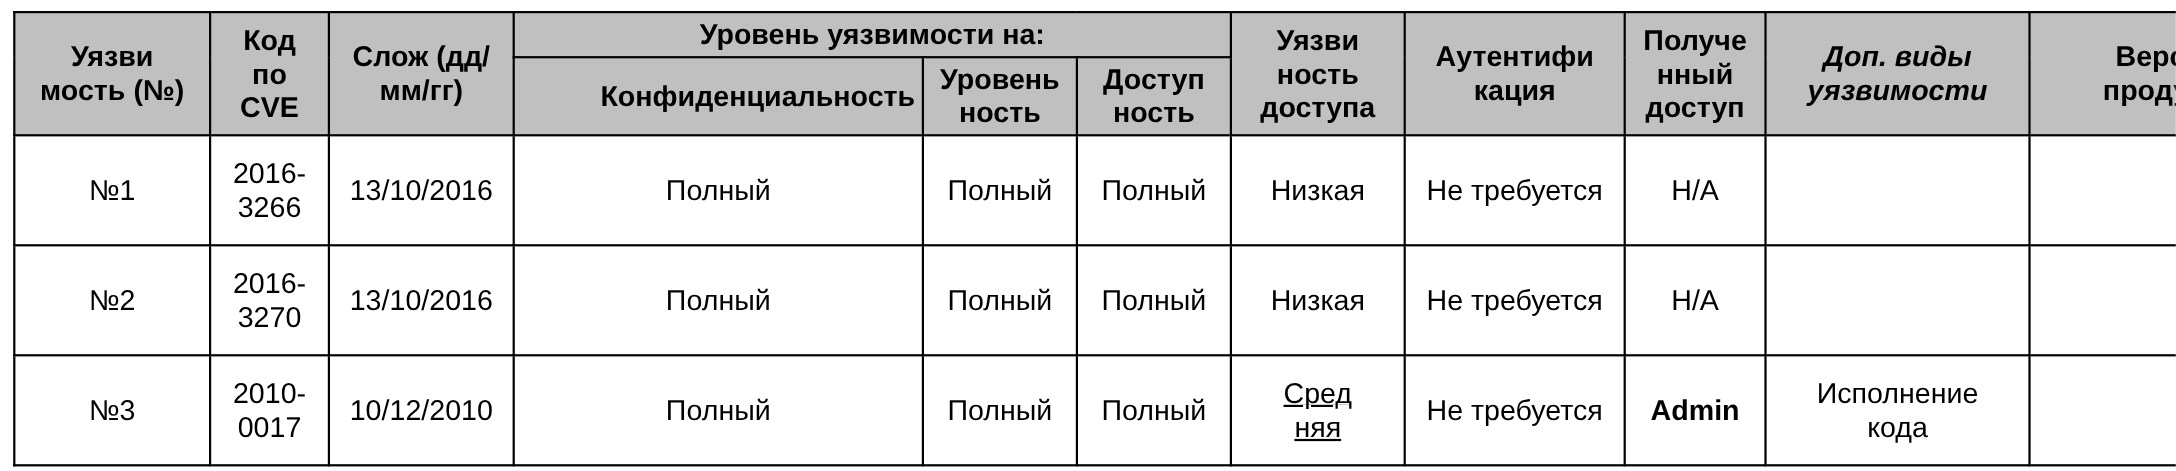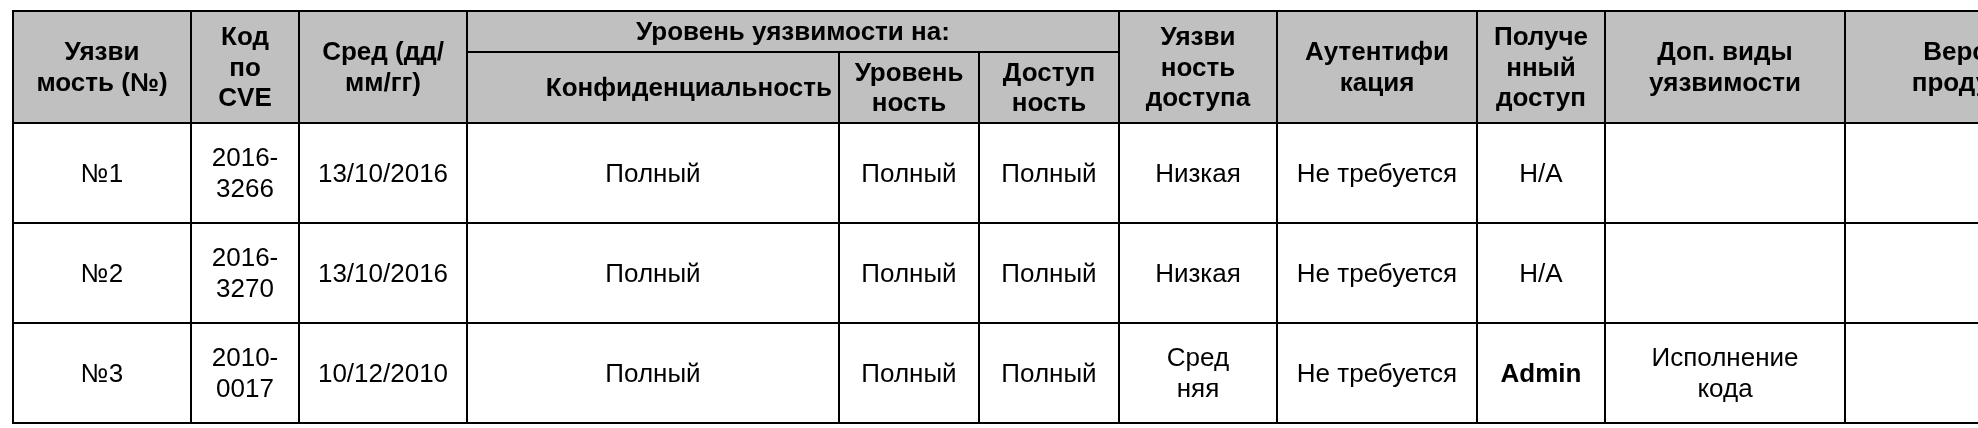--- a/index.html
+++ b/index.html
@@ -77,32 +77,32 @@
       <col class="c-extra">
       <col class="c-vers">
     </colgroup>
     <thead>
       <tr>
         <th rowspan="2" style="white-space: pre-line;">Уязви
 мость (№)</th>
         <th rowspan="2" style="white-space: pre-line;">Код
 по
 CVE</th>
-        <th rowspan="2" style="white-space: pre-line;">Сред (дд/
+        <th rowspan="2" style="white-space: pre-line;">Слож (дд/
 мм/гг)</th>
         <th colspan="3" style="white-space: pre-line;">Уровень уязвимости на:</th>
         <th rowspan="2" style="white-space: pre-line;">Уязви
 ность
 доступа</th>
         <th rowspan="2" style="white-space: pre-line;">Аутентифи
 кация</th>
         <th rowspan="2" style="white-space: pre-line;">Получе
 нный
 доступ</th>
-        <th rowspan="2" style="white-space: pre-line;">Доп. виды
+        <th rowspan="2" style="white-space: pre-line; font-style: italic;">Доп. виды
 уязвимости</th>
         <th rowspan="2" style="white-space: pre-line;">Версии
 продукта</th>
       </tr>
       <tr>
         <th style="white-space: pre-line; text-align: right;">Конфиденциальность</th>
         <th style="white-space: pre-line;">Уровень
 ность</th>
         <th style="white-space: pre-line;">Доступ
 ность</th>
@@ -138,21 +138,21 @@
         <td style="white-space: pre-line;"></td>
       </tr>
       <tr>
         <td class="num-cell" style="white-space: pre-line;">№3</td>
         <td style="white-space: pre-line;">2010-
 0017</td>
         <td style="white-space: pre-line;">10/12/2010</td>
         <td style="white-space: pre-line;">Полный</td>
         <td style="white-space: pre-line;">Полный</td>
         <td style="white-space: pre-line;">Полный</td>
-        <td style="white-space: pre-line;">Сред
+        <td style="white-space: pre-line; text-decoration: underline;">Сред
 няя</td>
         <td style="white-space: pre-line;">Не требуется</td>
         <td style="white-space: pre-line; font-weight: bold;">Admin</td>
         <td style="white-space: pre-line; margin-left: 12px;">Исполнение
 кода</td>
         <td style="white-space: pre-line;"></td>
       </tr>
     </tbody>
   </table>
 </div>

